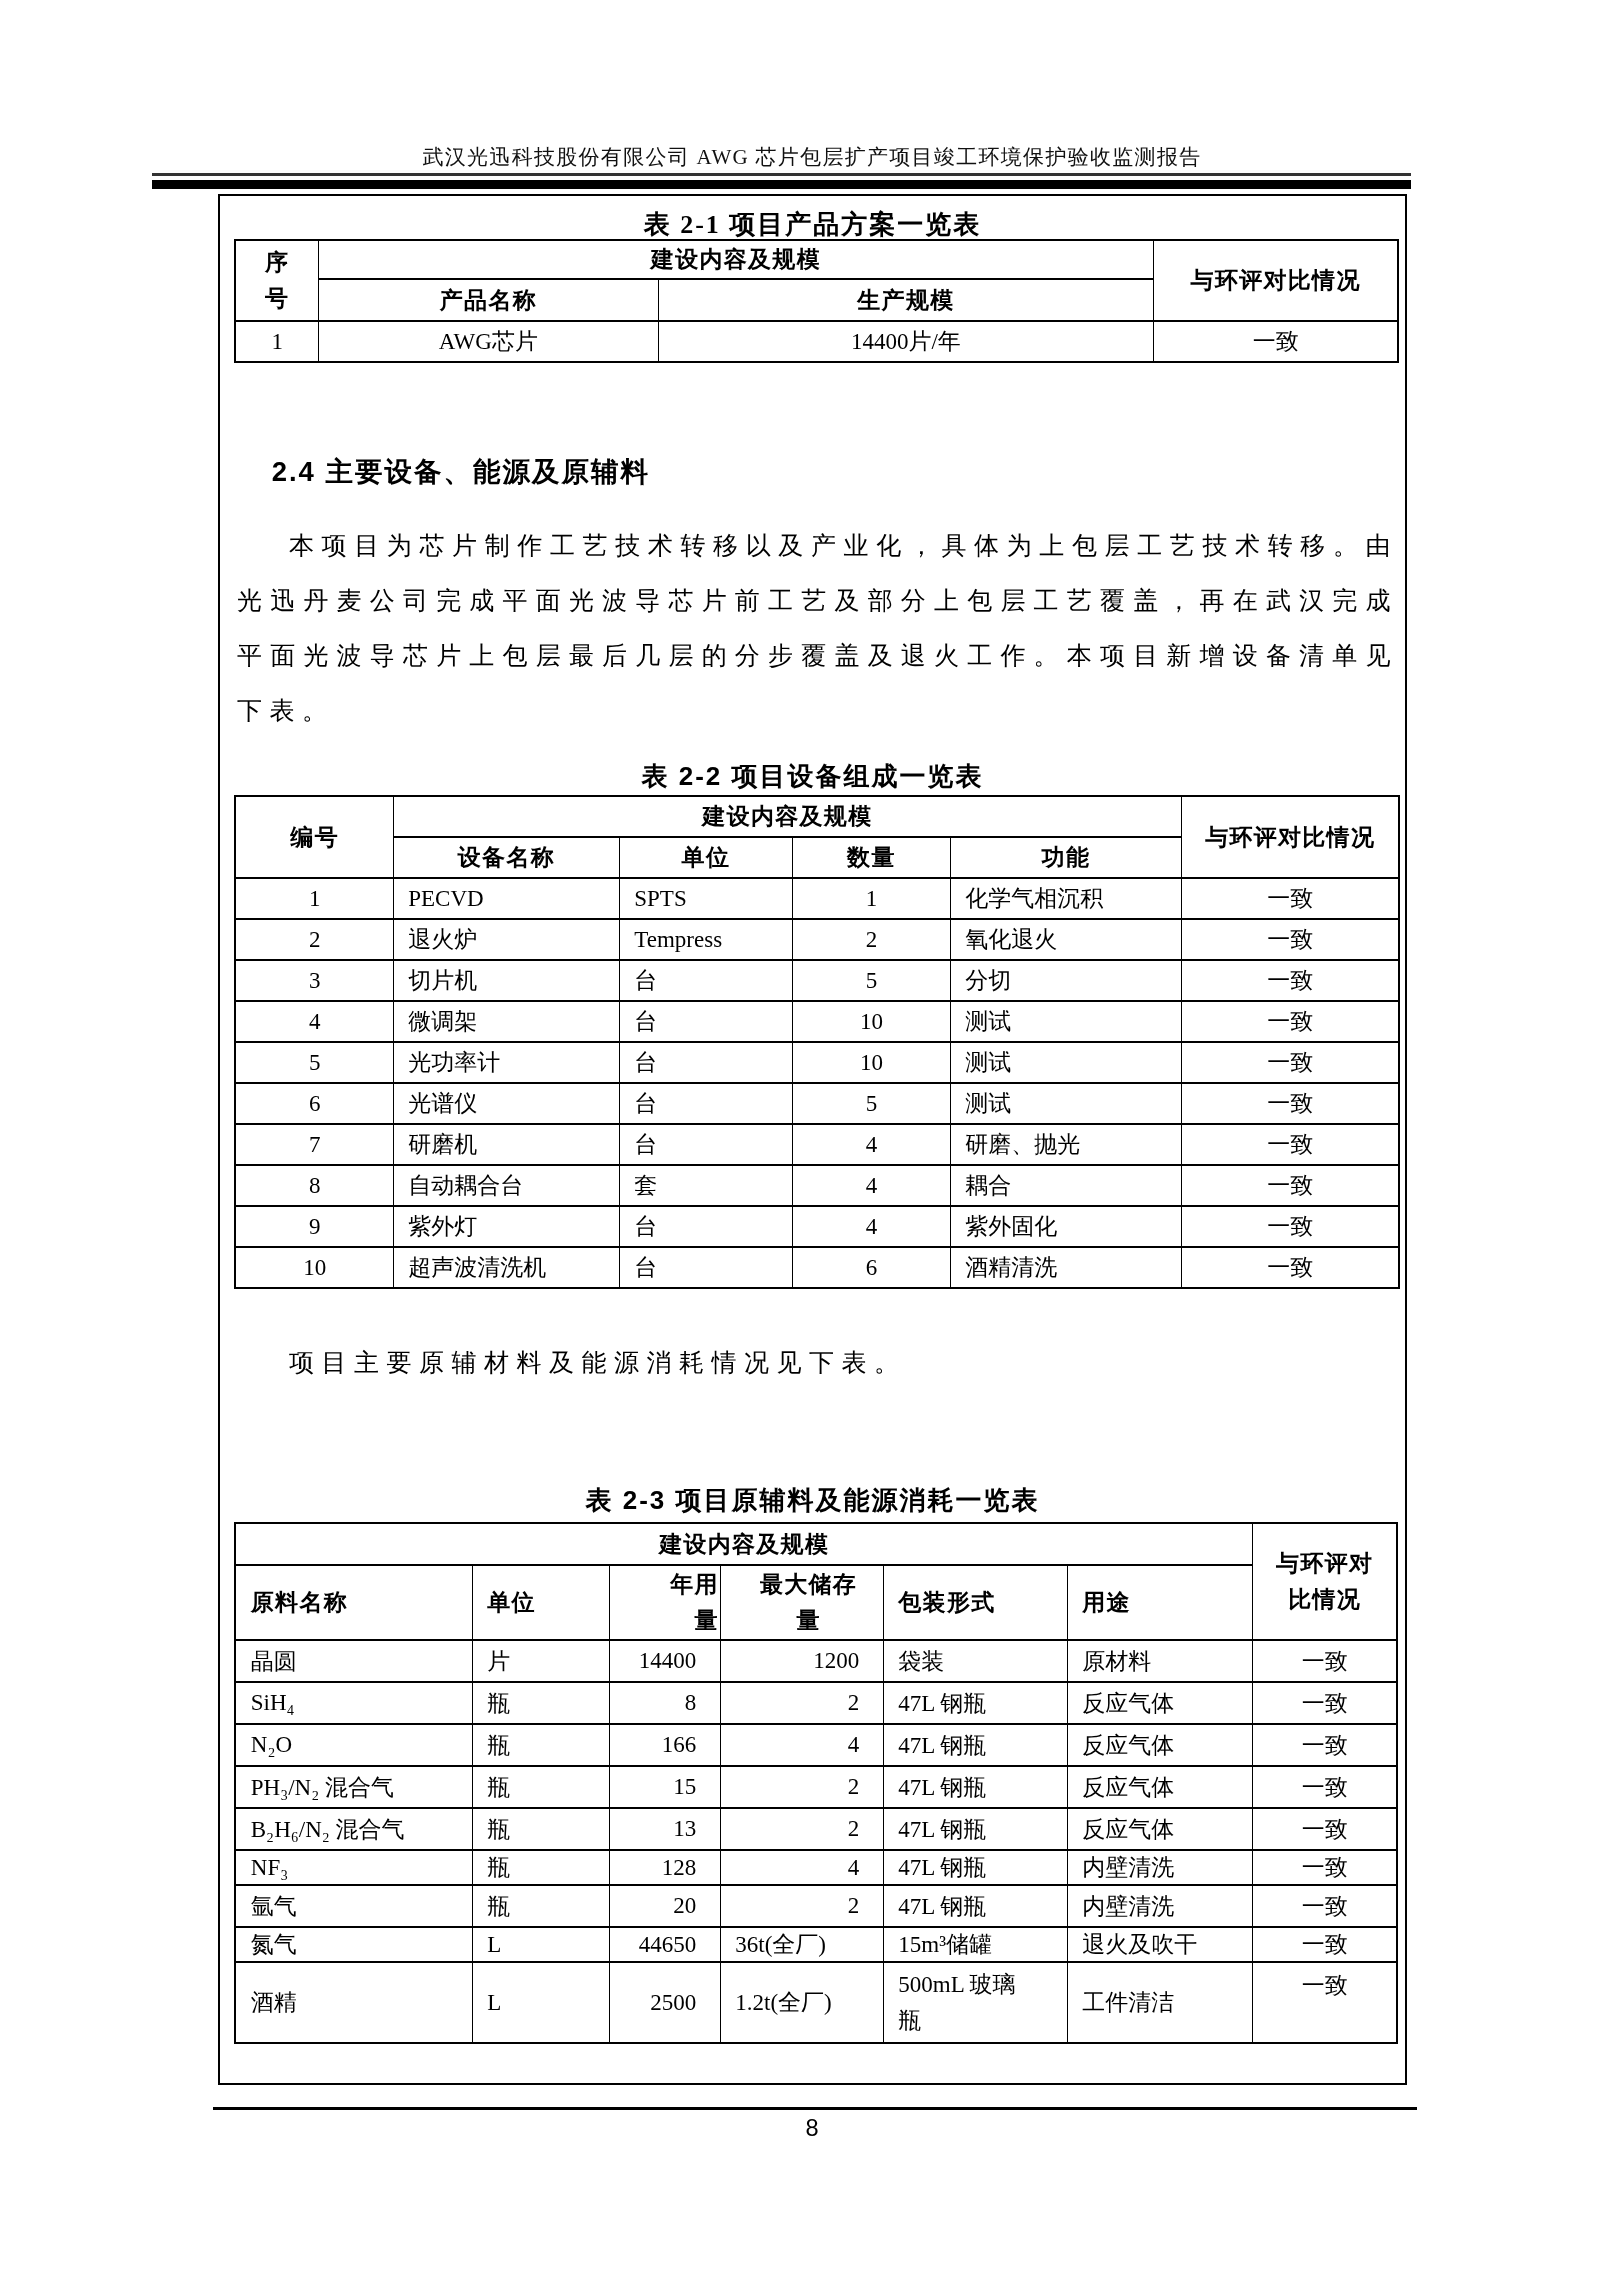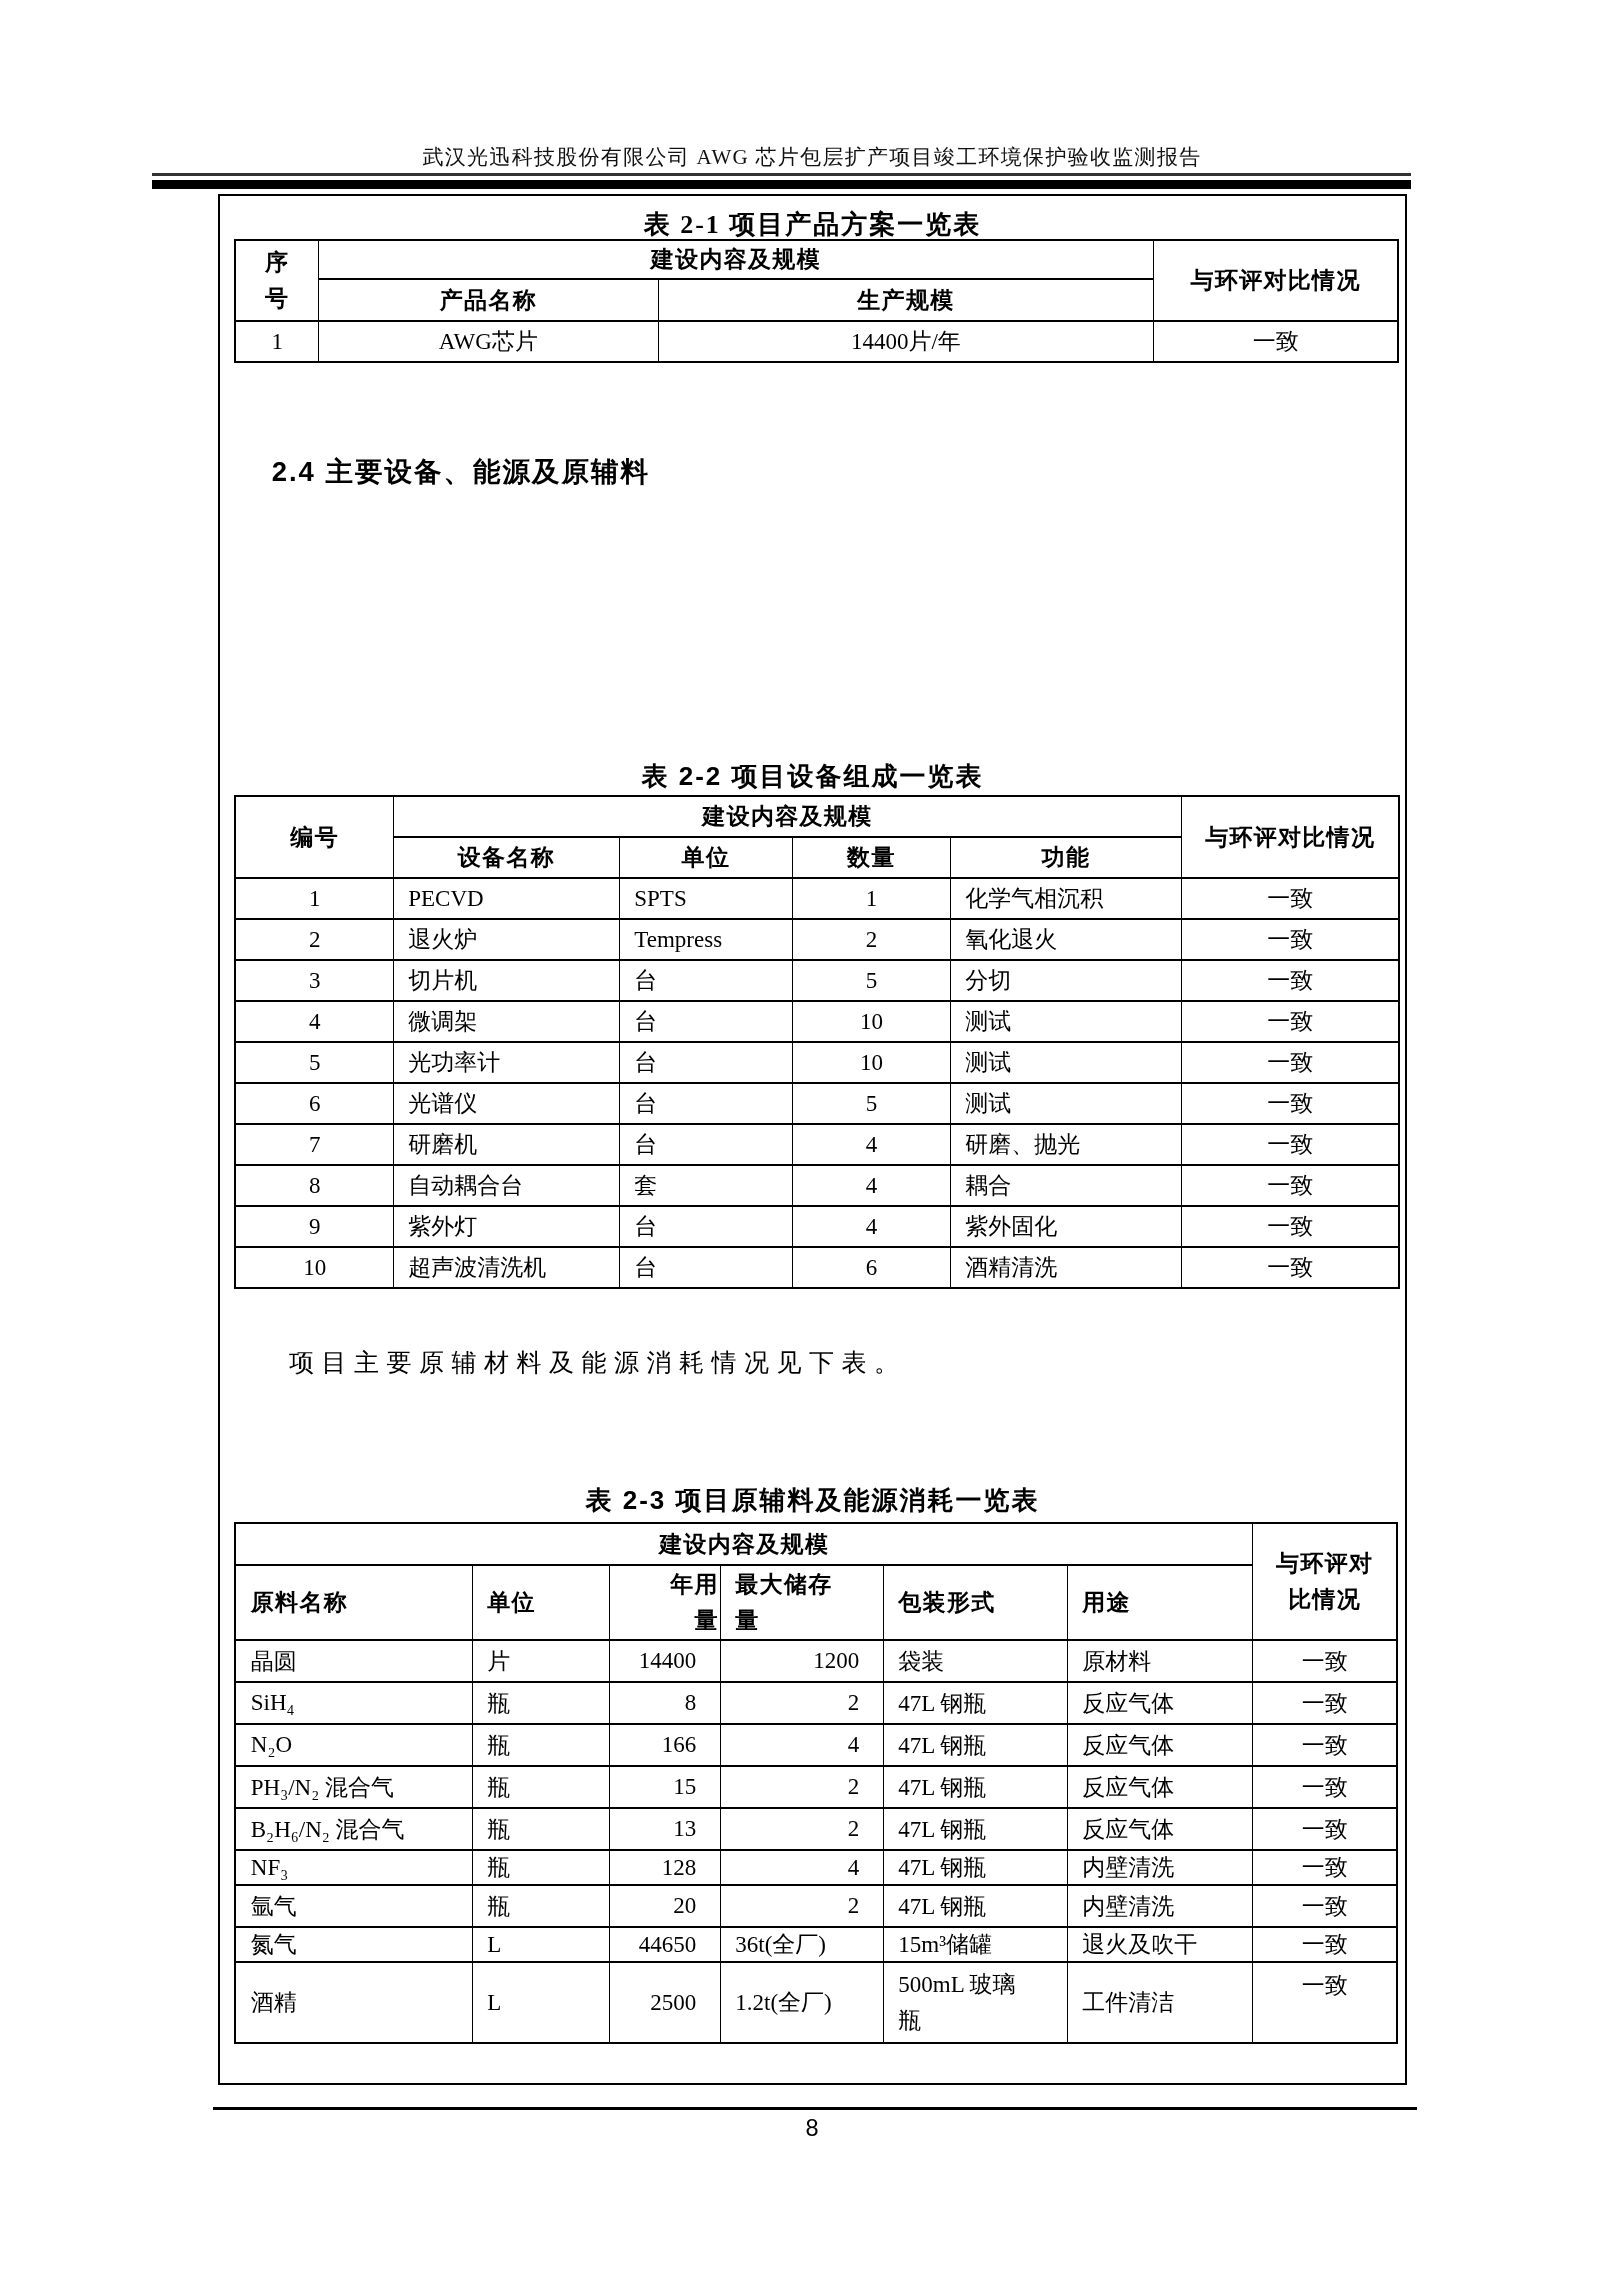--- a/index.html
+++ b/index.html
@@ -92,20 +92,21 @@
     <tr style="height:41px">
       <td class="d">1</td>
       <td class="d">AWG芯片</td>
       <td class="d">14400片/年</td>
       <td class="d">一致</td>
     </tr>
   </tbody>
     </table>
 
   <div class="abs sec-heading" style="top:258px;margin-left:36px;">2.4 主要设备、能源及原辅料</div>
+  <div class="abs para" style="top:322px;">本项目为芯片制作工艺技术转移以及产业化，具体为上包层工艺技术转移。由光迅丹麦公司完成平面光波导芯片前工艺及部分上包层工艺覆盖，再在武汉完成平面光波导芯片上包层最后几层的分步覆盖及退火工作。本项目新增设备清单见下表。</div>
 
   <div class="abs tbl-title" style="top:563px;">表 2-2 项目设备组成一览表</div>
   <table class="doc abs" style="top:599px;left:14.4px;width:1163px;">
     <colgroup>
         <col style="width:158px">
         <col style="width:226px">
         <col style="width:173px">
         <col style="width:158px">
         <col style="width:231px">
         <col style="width:218px">
@@ -220,21 +221,21 @@
       </colgroup>
     <tbody>
         <tr style="height:42px">
       <td class="h" colspan="6">建设内容及规模</td>
       <td class="h" rowspan="2"><span class="wrapbox w-compare">与环评对比情况</span></td>
     </tr>
     <tr style="height:73px">
       <td class="h tl" style="text-align:left">原料名称</td>
       <td class="h tl" style="text-align:left">单位</td>
       <td class="h tl" style="text-align:right"><span class="wrapbox w-annual">年用量</span></td>
-      <td class="h tl" style="text-align:left"><span class="wrapbox w-storage">最大储存量</span></td>
+      <td class="h tl" style="text-align:center"><span class="wrapbox w-storage">最大储存量</span></td>
       <td class="h tl" style="text-align:left">包装形式</td>
       <td class="h tl" style="text-align:left">用途</td>
     </tr>
     <tr style="height:42px">
       <td class="d tl">晶圆</td>
       <td class="d tl">片</td>
       <td class="d trt">14400</td>
       <td class="d trt">1200</td>
       <td class="d tl">袋装</td>
       <td class="d tl">原材料</td>

